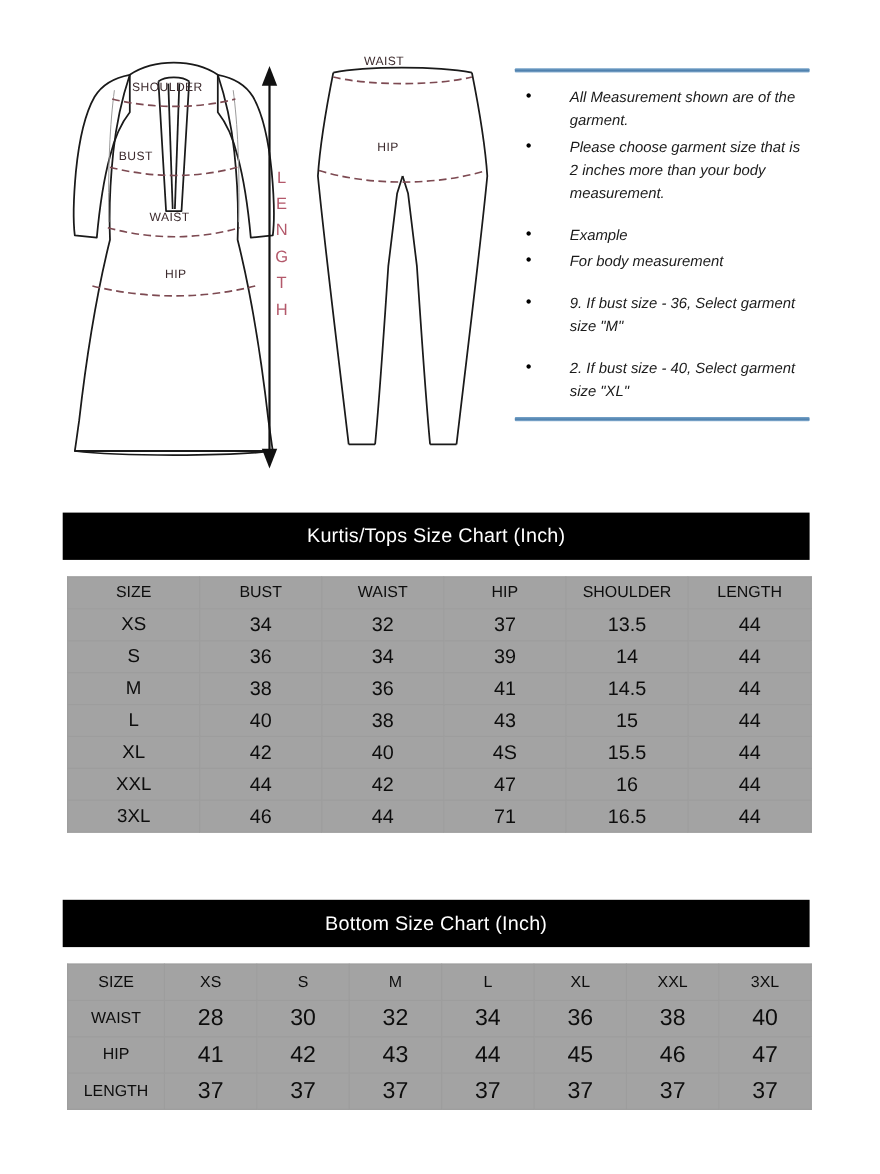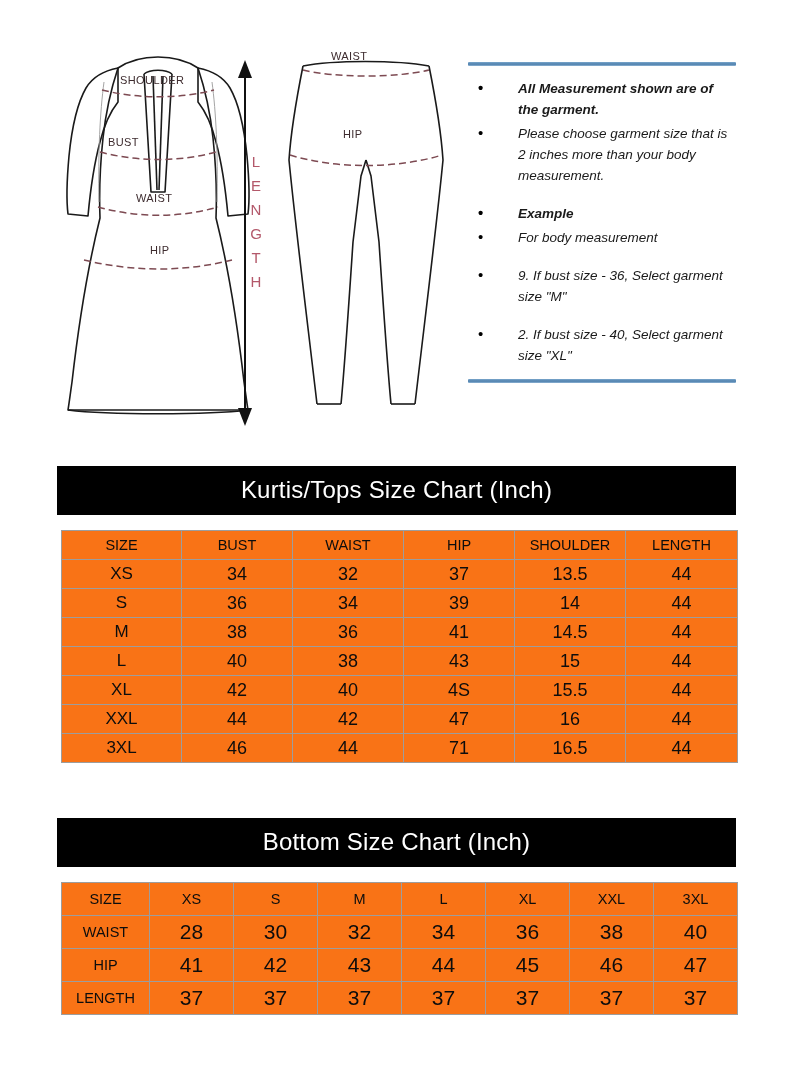--- a/index.html
+++ b/index.html
@@ -80,45 +80,45 @@
   }
   #notes-list li::before {
     content: "\2022";
     position: absolute;
     left: 10px; top: -1px;
     font-size: 15px;
     font-style: normal;
     color: #000;
   }
   #notes-list li.spaced { margin-top: 17px; }
-  #notes-list li.bold-note { font-weight: bold; }
+  #notes-list li.bold-note { font-weight: normal; }
 
   
   .chart-block { position: absolute; left: 57px; width: 679px; }
   #kurtis-block { top: 466px; }
   #bottom-block { top: 818px; }
 
   .chart-title-bar {
     background: #000000;
     color: #ffffff;
     text-align: center;
-    font-size: 24px;
+    font-size: 18px;
     font-weight: 400;
     letter-spacing: 0.2px;
     padding: 12px 0 13px 0;
     line-height: 1;
   }
 
   table.size-table {
     border-collapse: collapse;
     table-layout: fixed;
     width: 676px;
     margin-top: 15px;
     margin-left: 4px;
-    background: #f97316;
+    background: #a3a3a3;
   }
   table.size-table td, table.size-table th {
     border: 1px solid #9d9d9d;
     text-align: center;
     font-weight: 400;
     color: #0d0d0d;
     font-family: "Liberation Sans", sans-serif;
   }
 
   

